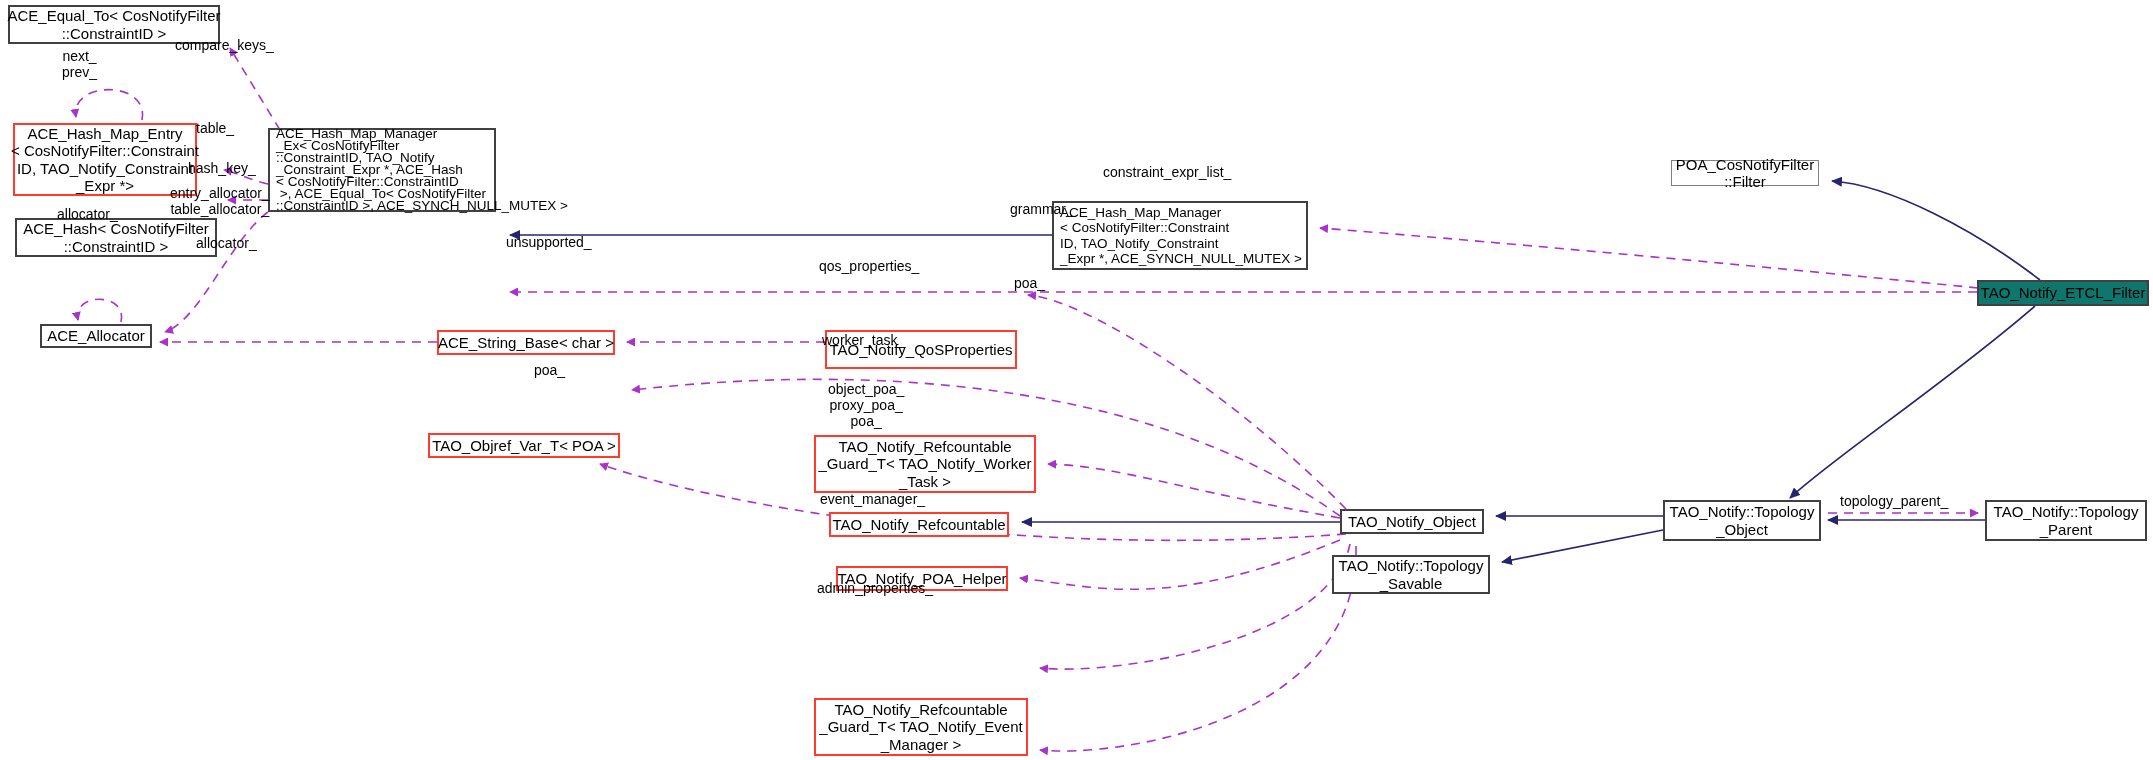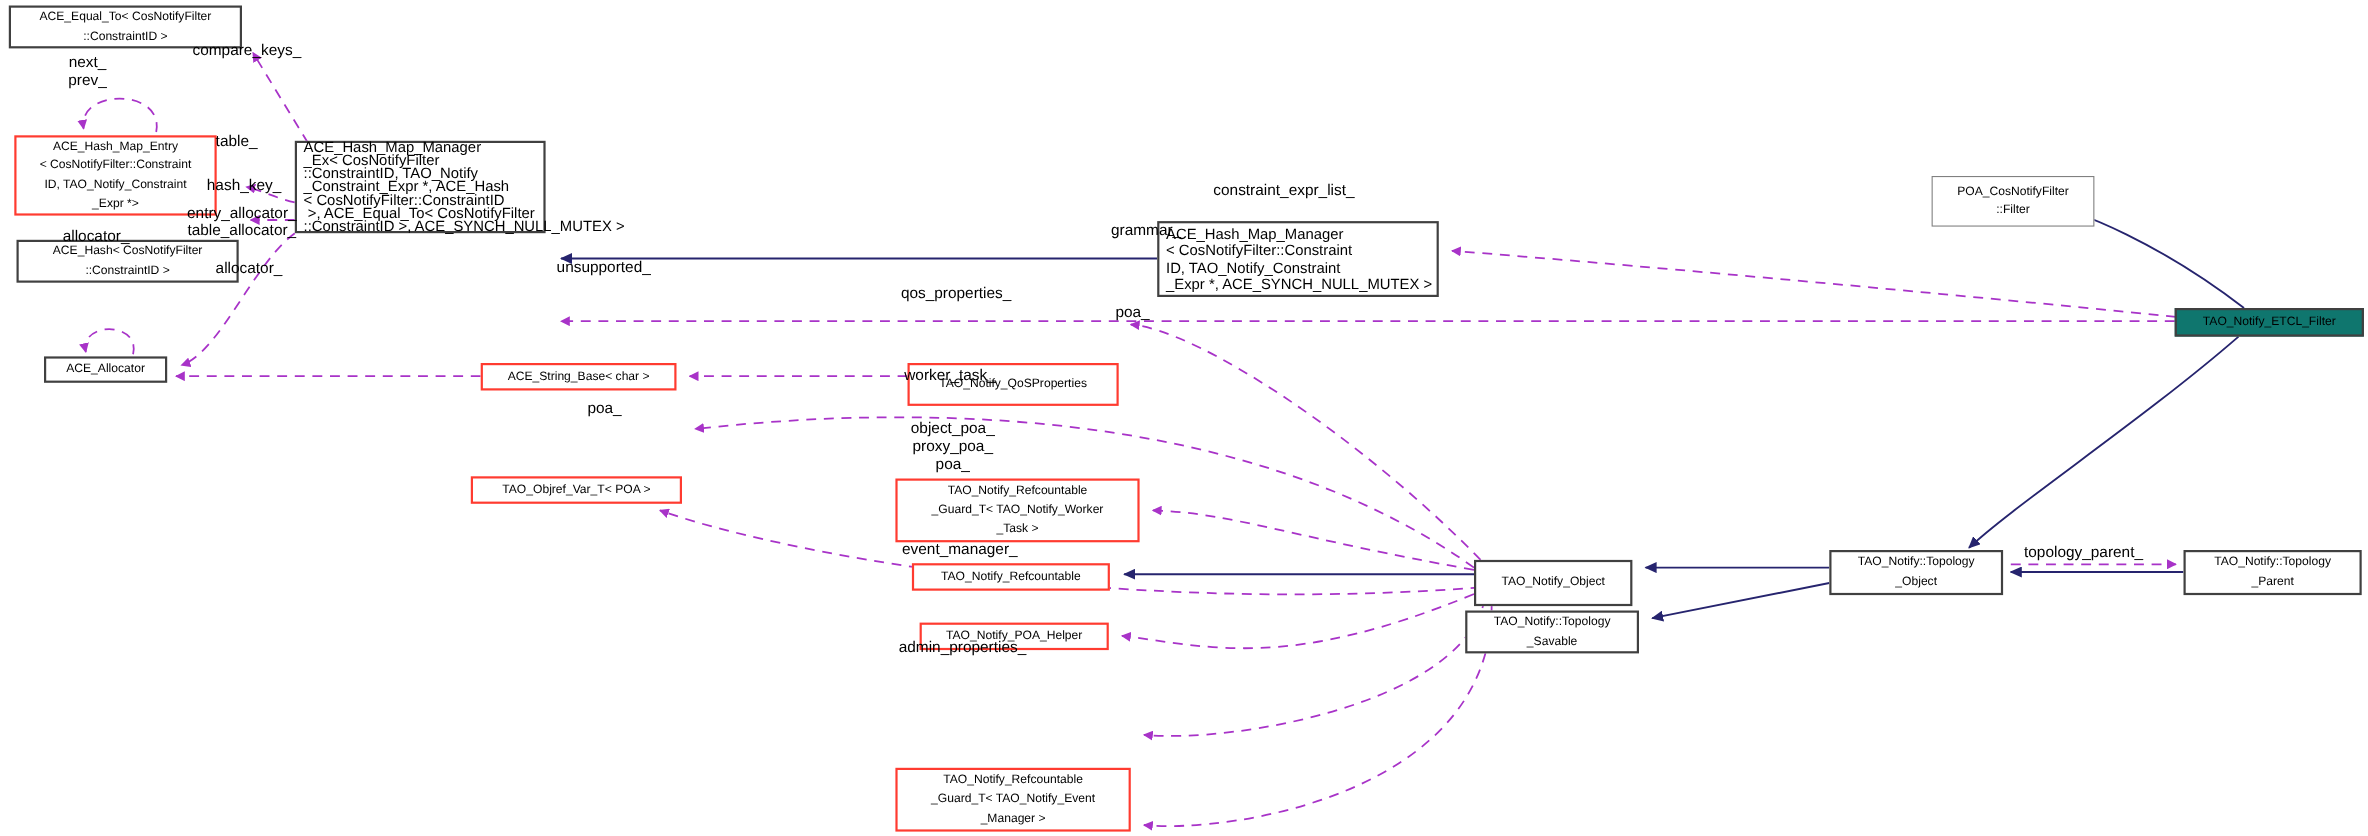--- a/index.html
+++ b/index.html
@@ -23,21 +23,21 @@
     height: 760px;
     pointer-events: none;
   }
   .node {
     position: absolute;
     box-sizing: border-box;
     display: flex;
     align-items: center;
     justify-content: center;
     text-align: center;
-    font-size: 11px;
+    font-size: 15px;
     line-height: 17.5px;
     color: #000000;
     white-space: pre;
     background: #ffffff;
     border: 1px solid #404040;
     z-index: 5;
   }
   .node.red   { border: 2px solid #ff3b30; }
   .node.gray  { border: 1px solid #808080; background:#ffffff; }
   .node.dark  { border: 2px solid #404040; }
@@ -155,28 +155,28 @@
   <div class="node red" style="left:825px;top:330px;width:192px;height:39px;">TAO_Notify_QoSProperties</div>
   <div class="node red" style="left:428px;top:433px;width:192px;height:25px;">TAO_Objref_Var_T&lt; POA &gt;</div>
   <div class="node red" style="left:814px;top:435px;width:222px;height:58px;">TAO_Notify_Refcountable
 _Guard_T&lt; TAO_Notify_Worker
 _Task &gt;</div>
   <div class="node red" style="left:829px;top:512px;width:180px;height:25px;">TAO_Notify_Refcountable</div>
   <div class="node red" style="left:836px;top:566px;width:172px;height:25px;">TAO_Notify_POA_Helper</div>
   <div class="node red" style="left:814px;top:698px;width:214px;height:58px;">TAO_Notify_Refcountable
 _Guard_T&lt; TAO_Notify_Event
 _Manager &gt;</div>
-  <div class="node dark" style="left:1340px;top:509px;width:144px;height:42px;">TAO_Notify_Object</div>
+  <div class="node dark" style="left:1340px;top:509px;width:144px;height:25px;">TAO_Notify_Object</div>
   <div class="node dark" style="left:1332px;top:555px;width:158px;height:39px;">TAO_Notify::Topology
 _Savable</div>
   <div class="node dark" style="left:1663px;top:500px;width:158px;height:41px;">TAO_Notify::Topology
 _Object</div>
   <div class="node dark" style="left:1985px;top:500px;width:162px;height:41px;">TAO_Notify::Topology
 _Parent</div>
-  <div class="node gray" style="left:1756px;top:160px;width:148px;height:46px;">POA_CosNotifyFilter
+  <div class="node gray" style="left:1671px;top:160px;width:148px;height:26px;">POA_CosNotifyFilter
 ::Filter</div>
   <div class="node focus" style="left:1977px;top:280px;width:172px;height:26px;">TAO_Notify_ETCL_Filter</div>
 
   <div class="edge-label" style="left:175px;top:37px;">compare_keys_</div>
   <div class="edge-label" style="left:62px;top:48px;">next_
 prev_</div>
   <div class="edge-label" style="left:196px;top:120px;">table_</div>
   <div class="edge-label" style="left:188px;top:160px;">hash_key_</div>
   <div class="edge-label" style="left:170px;top:185px;">entry_allocator_
 table_allocator_</div>

